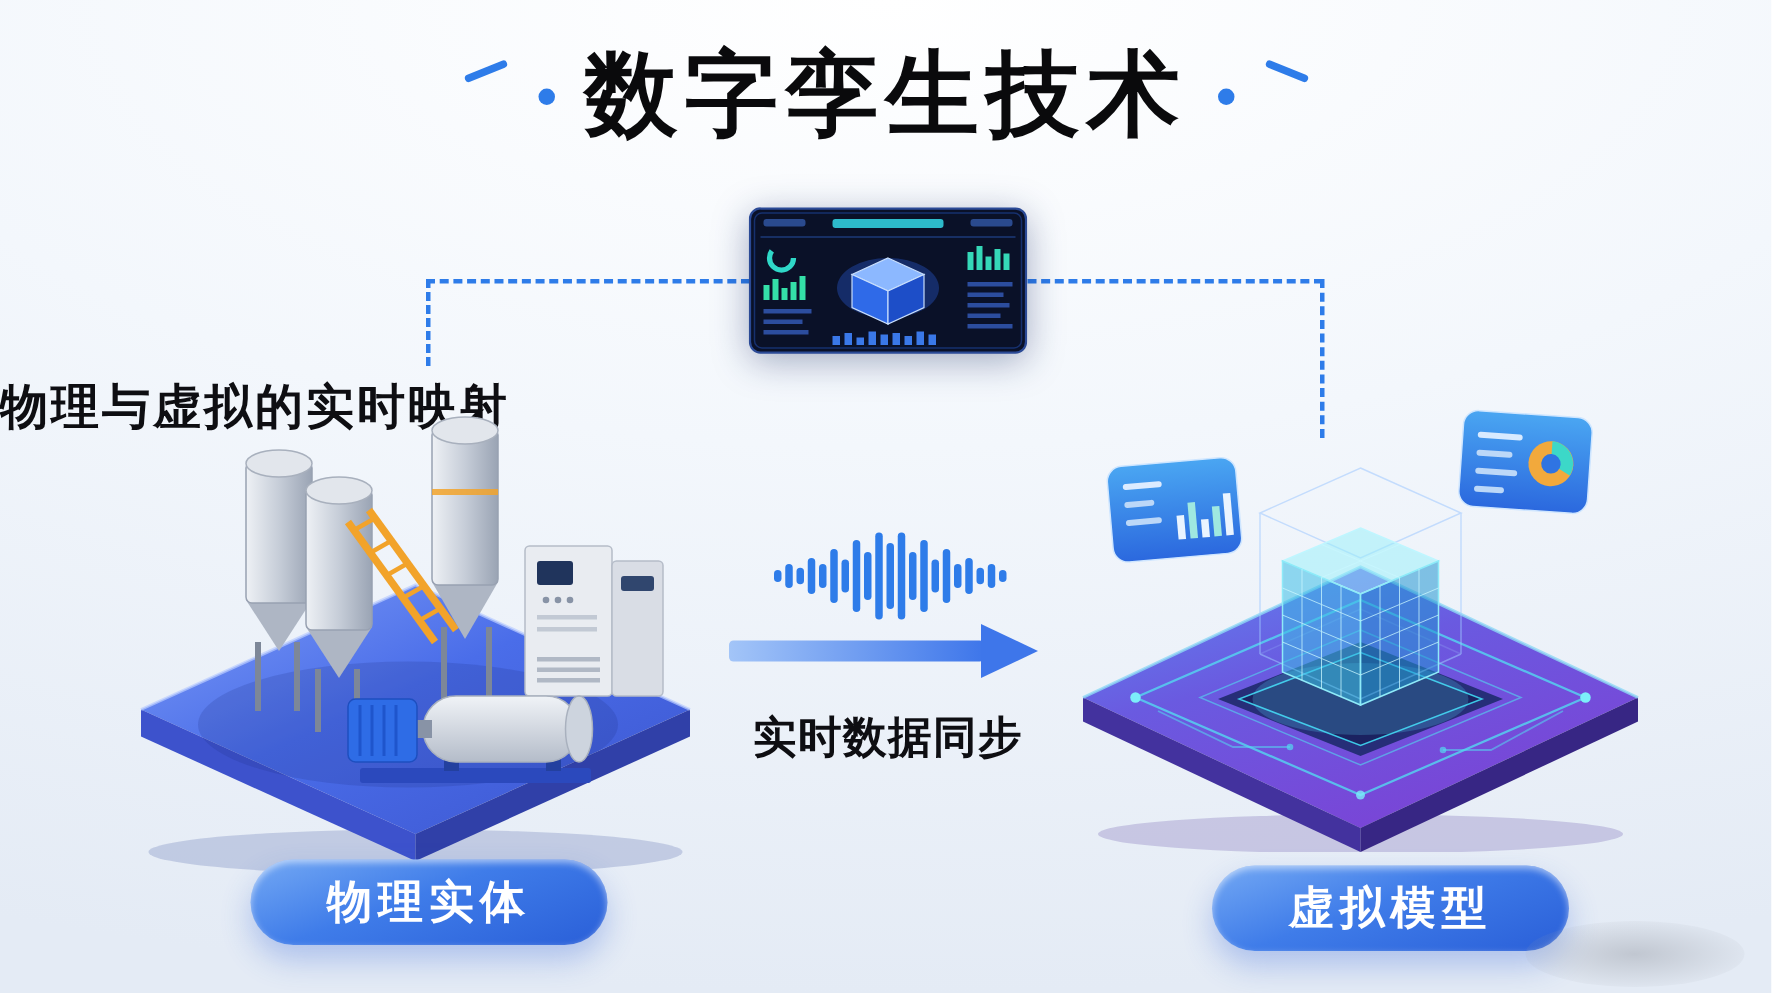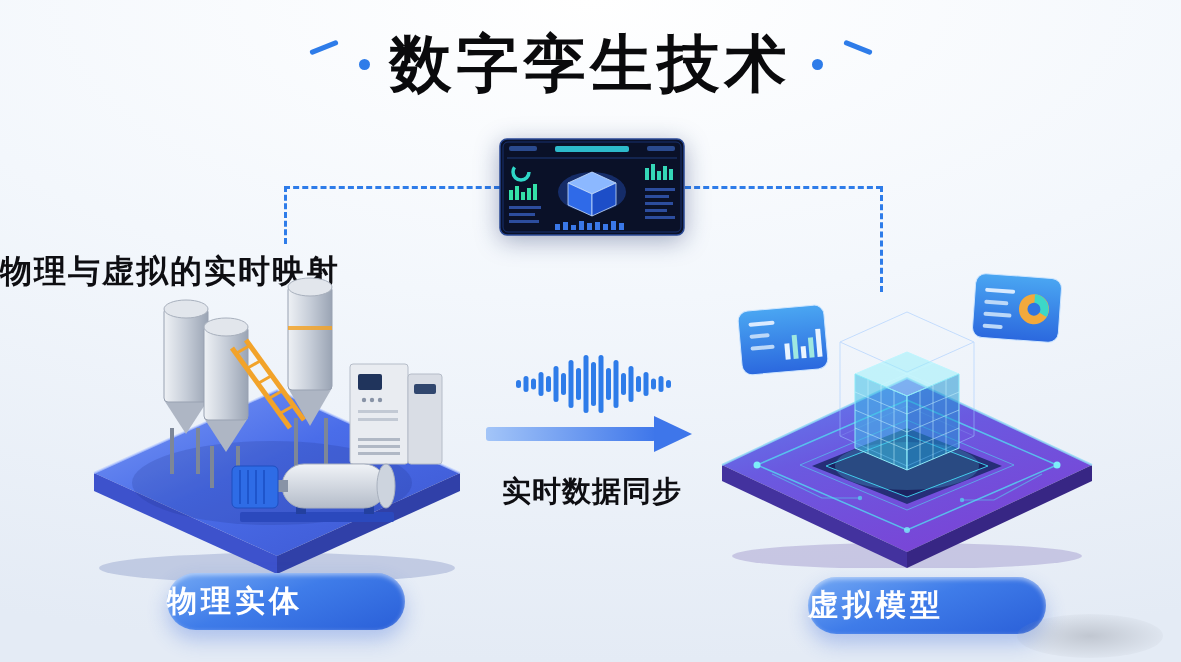--- a/index.html
+++ b/index.html
@@ -54,21 +54,21 @@
   .illus{ position:absolute; }
   .illus-left { left:82px;  top:268px; width:392px; height:318px; }
   .illus-right{ left:712px; top:260px; width:392px; height:308px; }
 
   
   .waveform{ position:absolute; left:512px; top:350px; width:163px; height:68px; }
   .arrow   { position:absolute; left:486px; top:414px; width:206px; height:40px; }
 
   
   .pill{
-    position:absolute; display:flex; align-items:center; 
+    position:absolute; display:flex; align-items:center; justify-content:center;
     border-radius:30px; color:#ffffff; font-size:30px; font-weight:700; letter-spacing:4px;
     background:linear-gradient(160deg,#74a9f4 0%,#3f7ce9 45%,#2a5fd8 100%);
     box-shadow:0 10px 20px rgba(46,97,216,.30), inset 0 2px 5px rgba(255,255,255,.55);
   }
   .pill-left { left:167px; top:573px; width:238px; height:57px; }
   .pill-right{ left:808px; top:577px; width:238px; height:57px; }
 
   .watermark{
     position:absolute; right:18px; bottom:4px; width:146px; height:44px; border-radius:50%;
     background:radial-gradient(60% 60% at 50% 50%, rgba(158,163,173,.5), rgba(158,163,173,0));

